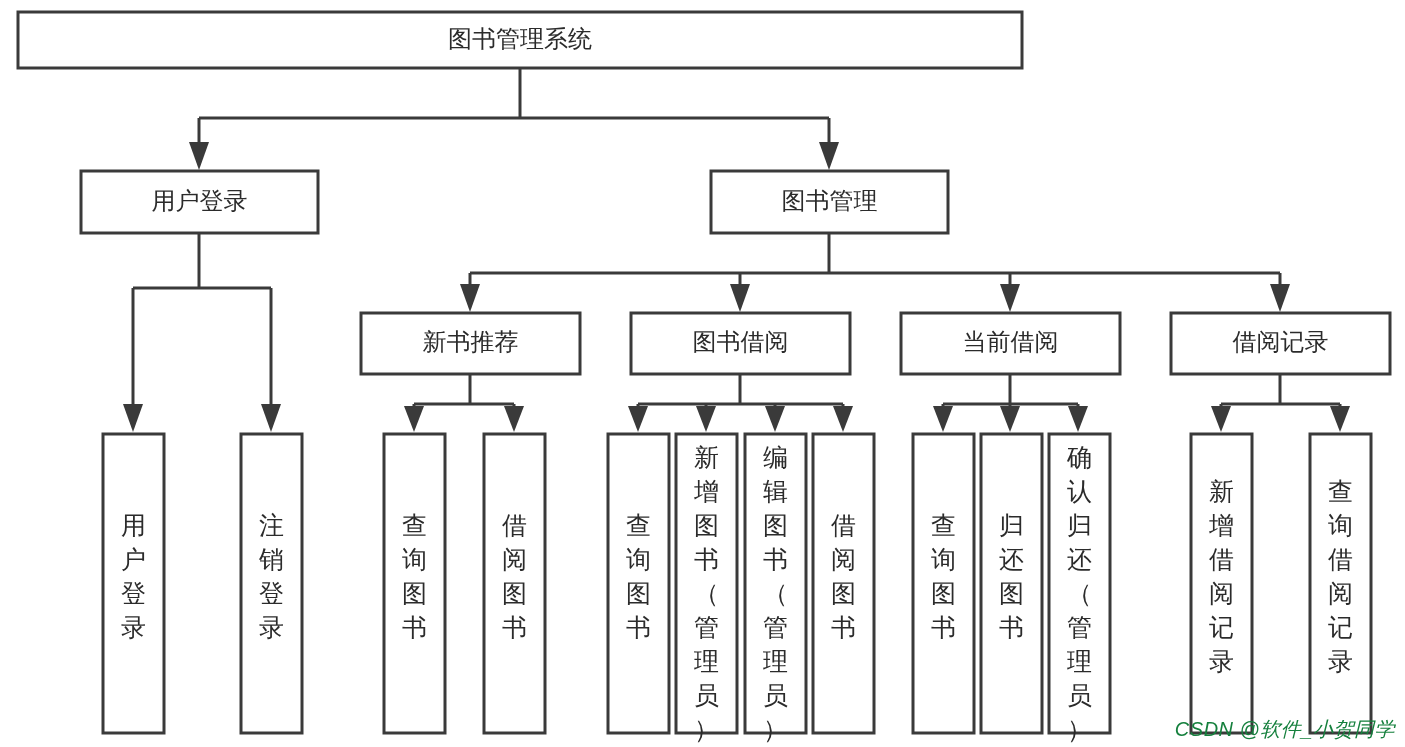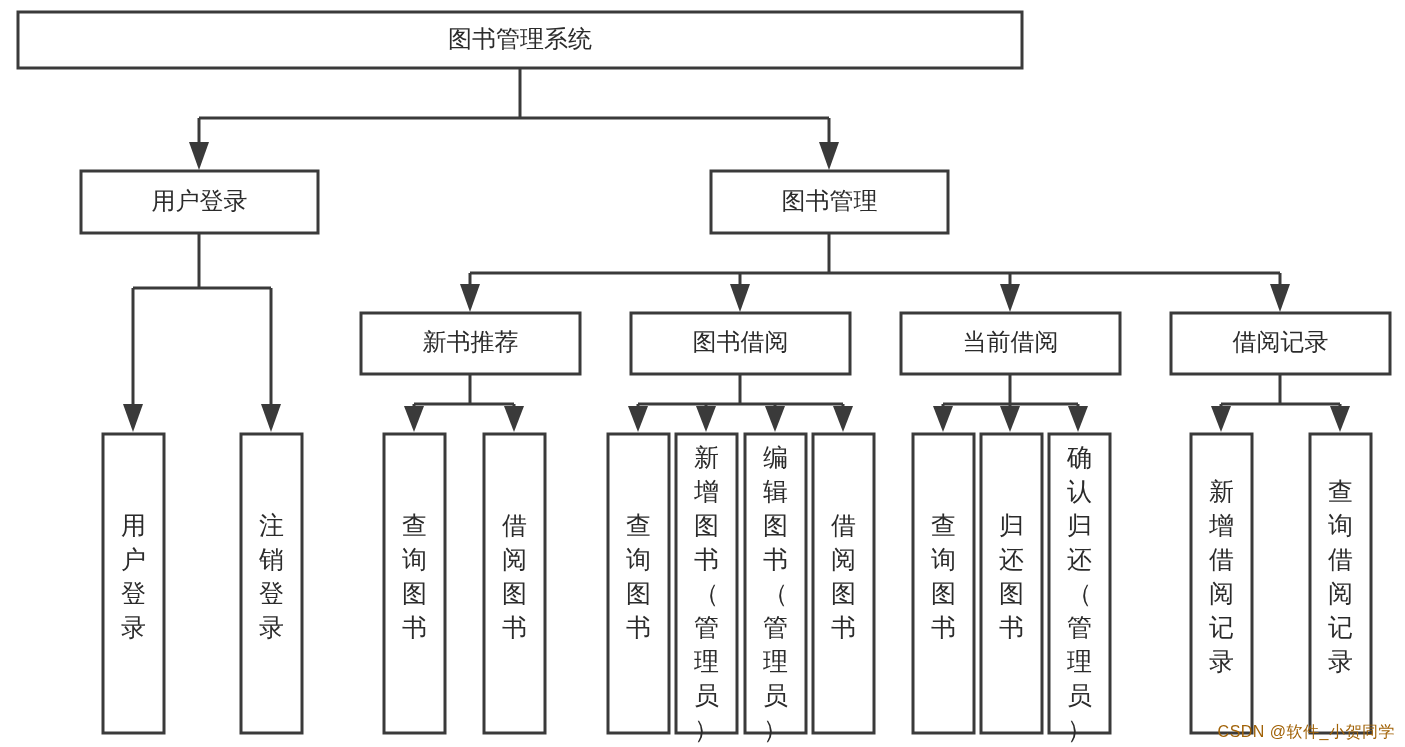--- a/index.html
+++ b/index.html
@@ -19,22 +19,22 @@
     fill:#2b2b2b;font-size:24px;text-anchor:middle;
     dominant-baseline:middle;
   }
   .leaf-label{
     font-family:"Liberation Sans","DejaVu Sans",sans-serif;
     fill:#2b2b2b;font-size:25px;text-anchor:middle;
   }
   .watermark{
     position:absolute;right:10px;bottom:4px;
     font-family:"Liberation Sans","DejaVu Sans",sans-serif;
-    font-size:16px;color:#a16207;white-space:nowrap;
-    letter-spacing:0.5px;user-select:none;
+    font-size:20px;color:#15803d;white-space:nowrap;
+    letter-spacing:0.5px;user-select:none;font-style:italic;
   }
 </style>
 </head>
 <body>
 
 <div id="stage">
 
   <svg class="diagram" viewBox="0 0 1405 747" xmlns="http://www.w3.org/2000/svg">
 
     <g>

